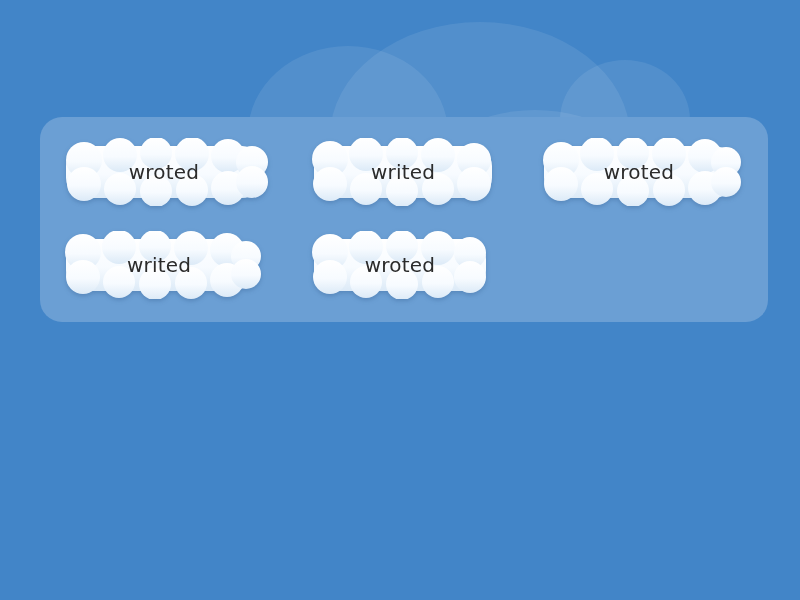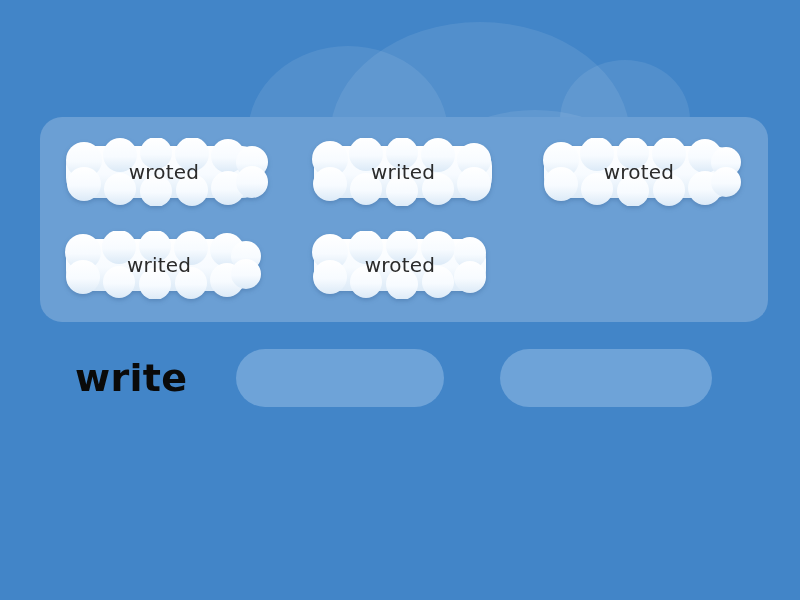--- a/index.html
+++ b/index.html
@@ -267,19 +267,14 @@
           <circle cx="138" cy="17" r="17"></circle>
             <circle cx="138" cy="51" r="16"></circle>
           <circle cx="170" cy="22" r="16"></circle>
             <circle cx="170" cy="46" r="16"></circle>
         </g>
       </svg>
     </div>
     <span class="tile-label">wroted</span>
   </div>
 
-  <div class="prompt-row">
-    <div class="prompt-word">write</div>
-    <div class="drop-slot slot-0"></div>
-    <div class="drop-slot slot-1"></div>
-  </div>
 
 </div>
 
 </body></html>

